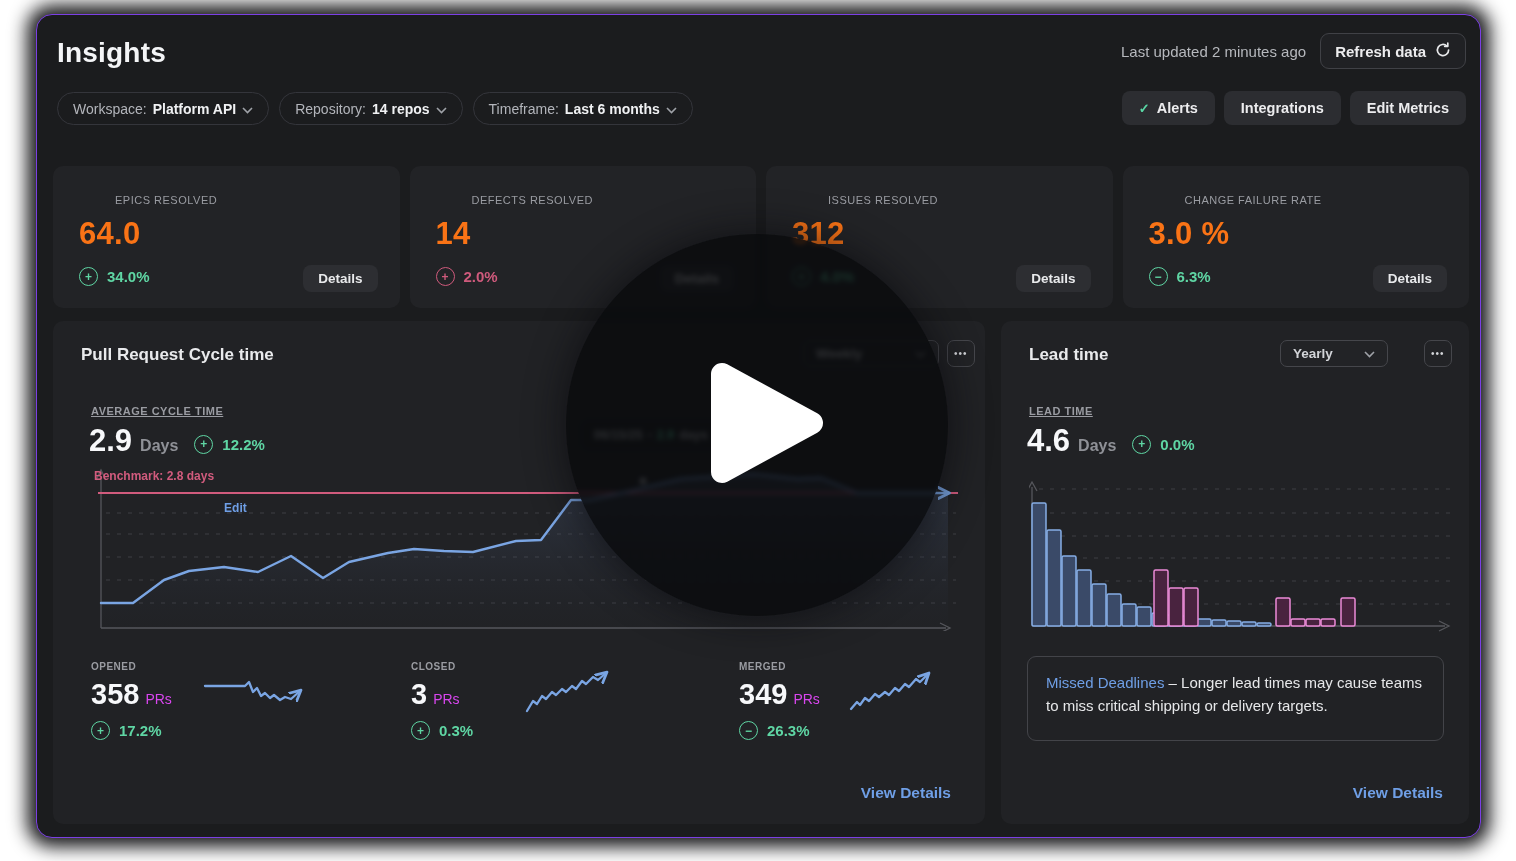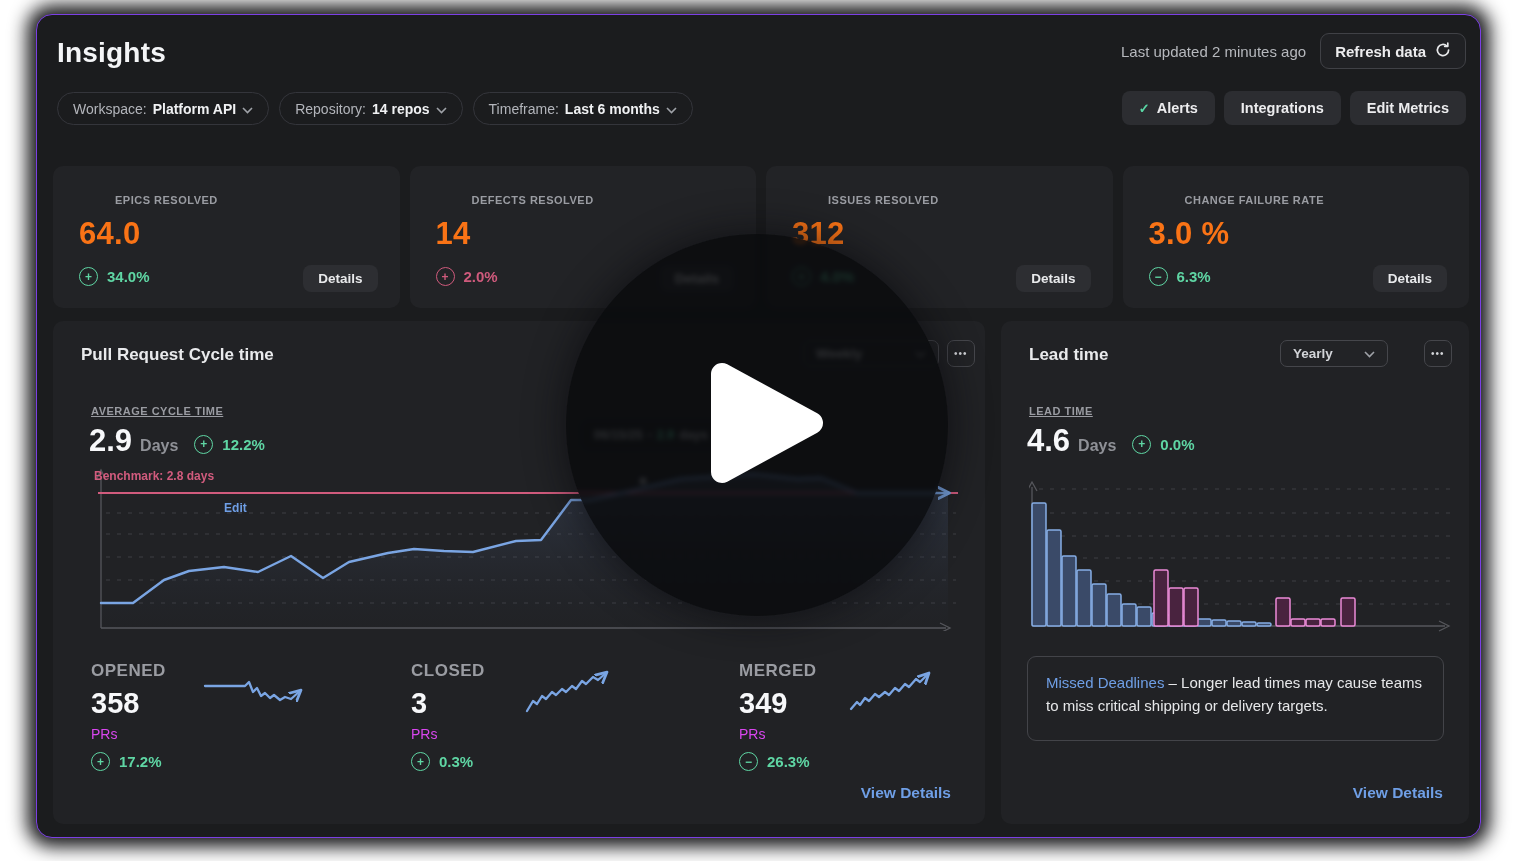--- a/index.html
+++ b/index.html
@@ -28,21 +28,21 @@
   .pill .pvalue { color:#f0f1f3; font-weight:700; }
   .actions { position:absolute; right:14px; top:76px; display:flex; gap:9px; }
   .action-btn { display:flex; align-items:center; gap:7px; height:34px; padding:0 17px;
     background:#2c2d31; border:none; border-radius:8px; color:#ececee; font-size:14.5px; font-weight:600; }
   .check { color:#5ad8a6; font-size:13px; }
 
   
   .cards { position:absolute; left:16px; top:151px; width:1416px; height:142px;
     display:grid; grid-template-columns:repeat(4,1fr); gap:10px; }
   .card { position:relative; background:#222326; border-radius:10px; padding:28px 24px 0 26px; }
-  .card-label { font-size:11px; font-weight:700; letter-spacing:.5px; color:#9a9ca2;padding-left:36px; }
+  .card-label { font-size:11px; font-weight:400; letter-spacing:.5px; color:#9a9ca2;padding-left:36px; }
   .card-value { margin-top:10px; font-size:31px; font-weight:700; color:#f97316; letter-spacing:.3px; }
   .delta { display:flex; align-items:center; gap:9px; font-size:15px; font-weight:600; }
   .card .delta { position:absolute; left:26px; bottom:22px; }
   .sign-circle { width:19px; height:19px; border:1.5px solid currentColor; border-radius:50%;
     display:flex; align-items:center; justify-content:center; font-size:12px; font-weight:700; line-height:1; }
   .details-btn { position:absolute; right:22px; bottom:16px; height:27px; padding:0 15px;
     background:#2d2e32; border:none; border-radius:8px; color:#e8e9eb; font-size:13.5px; font-weight:600; }
 
   
   .panel { position:absolute; top:306px; height:503px; background:#212225; border-radius:10px; }
@@ -53,22 +53,22 @@
     height:27px; background:#222326; border:1px solid #45464b; border-radius:7px; color:#d2d4d8; font-size:13.5px; font-weight:600; }
   .menu-btn { position:absolute; height:27px; background:#222326; border:1px solid #45464b; border-radius:7px;
     color:#d2d4d8; font-size:10px; letter-spacing:1px; padding:0 6px; }
   .stat-label { font-size:11px; font-weight:600; letter-spacing:.5px; color:#9a9ca2;text-decoration:underline; }
   .big-row { display:flex; align-items:baseline; gap:8px; }
   .big-value { font-size:31px; font-weight:700; color:#f7f8fa; }
   .big-unit { font-size:16px; font-weight:600; color:#8f9197; }
   .big-row .delta { margin-left:8px; transform:translateY(-3px); }
 
   .pr-stat-block { position:absolute; }
-  .pr-stat-label { font-size:17px; font-weight:600; letter-spacing:.5px; color:#9a9ca2; }
-  .pr-stat-row { display:flex; align-items:baseline; gap:6px; margin-top:6px;flex-direction:column; }
+  .pr-stat-label { font-size:10px; font-weight:600; letter-spacing:.5px; color:#9a9ca2; }
+  .pr-stat-row { display:flex; align-items:baseline; gap:6px; margin-top:6px; }
   .pr-stat-value { font-size:29px; font-weight:700; color:#f7f8fa; }
   .pr-stat-unit { font-size:14px; font-weight:400; color:#d946ef; }
   .pr-stat-block .delta { margin-top:10px; }
   .sparkline { position:absolute; }
 
   .benchmark-row { position:absolute; left:41px; top:148px; z-index:3; display:flex; gap:10px; font-size:12px; font-weight:700; }
   .benchmark-text { color:#d15b7d; }
   .edit-link { color:#6f9fe6; cursor:pointer;margin-top:32px; }
   #pr-chart { position:absolute; left:43px; top:145px; }
   #lead-chart { position:absolute; left:28px; top:158px; }

